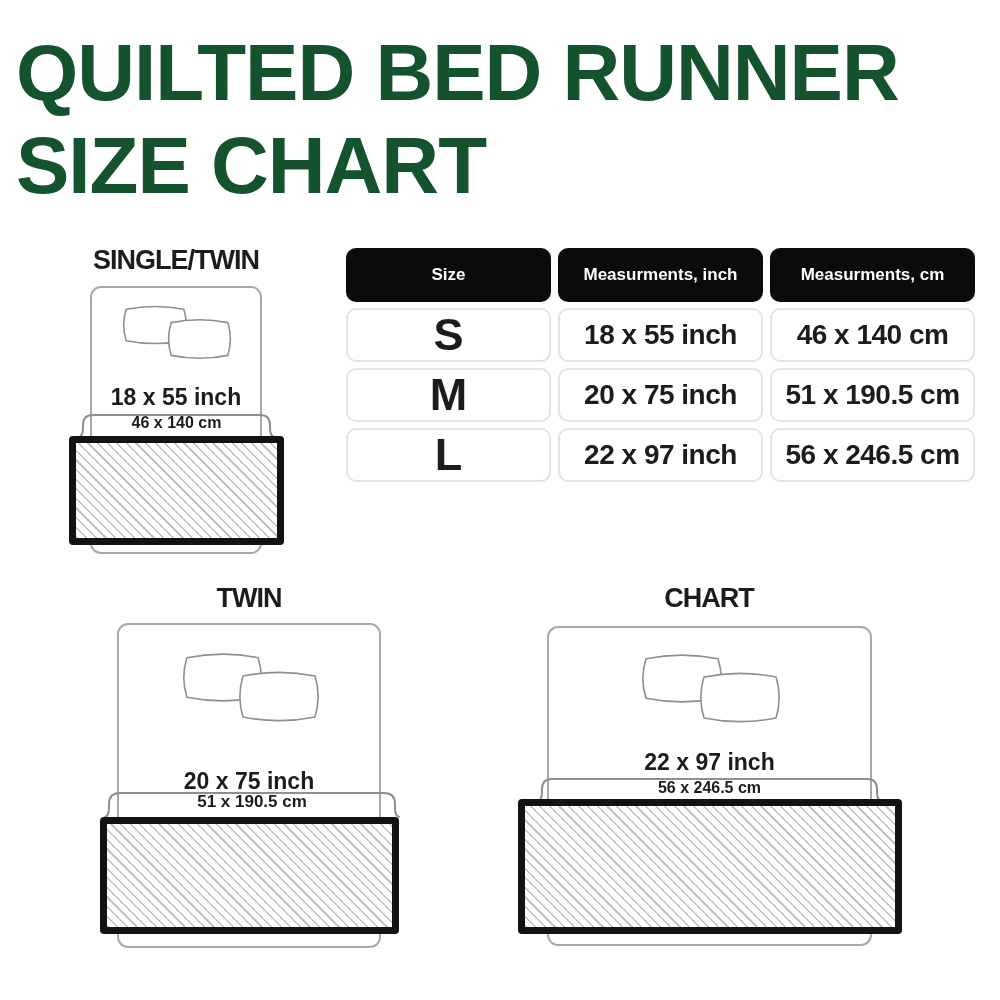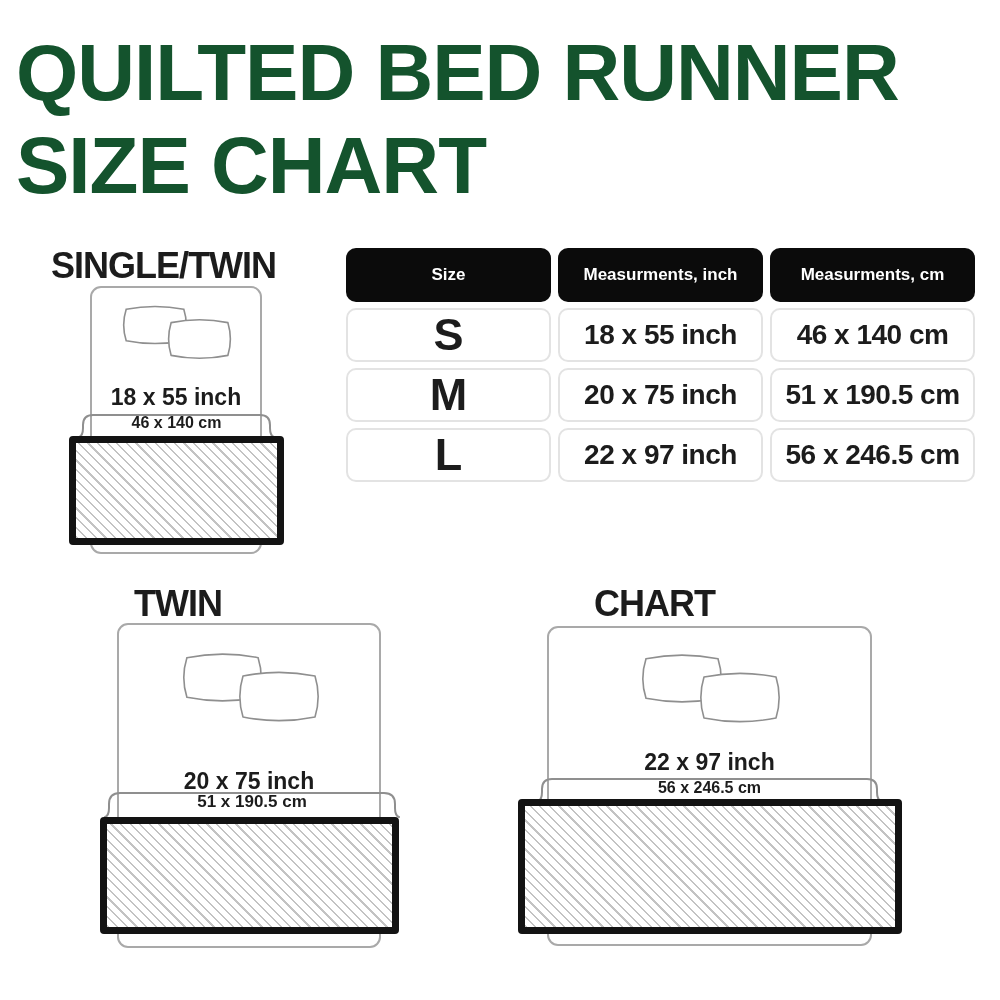--- a/index.html
+++ b/index.html
@@ -49,22 +49,22 @@
     border-radius: 10px;
     display: flex; align-items: center; justify-content: center;
     font-size: 28px;
     font-weight: 700;
     letter-spacing: -0.5px;
   }
   .td-size { font-size: 45px; letter-spacing: 0; }
   
   .dlabel {
     position: absolute;
-    text-align: left;
-    font-size: 36px;
+    text-align: center;
+    font-size: 27px;
     font-weight: 700;
     letter-spacing: -1px;
     z-index: 5;
   }
   .bed {
     position: absolute;
     background: #ffffff;
     border: 2px solid #a9a9a9;
     border-radius: 11px;
     z-index: 1;

